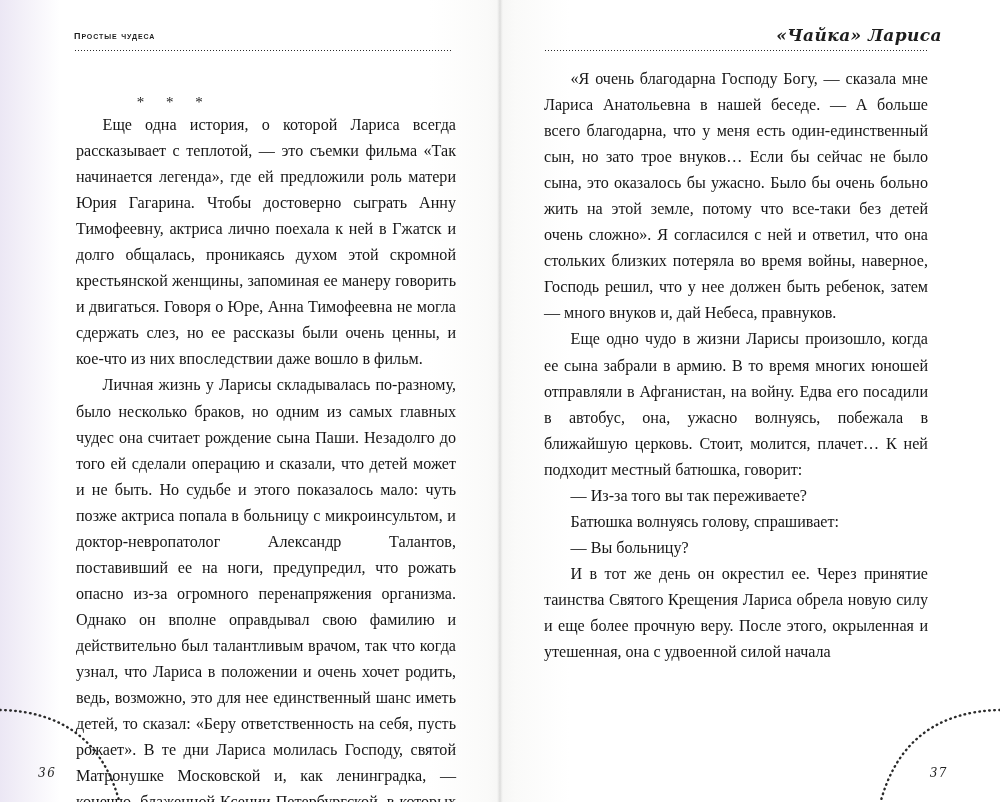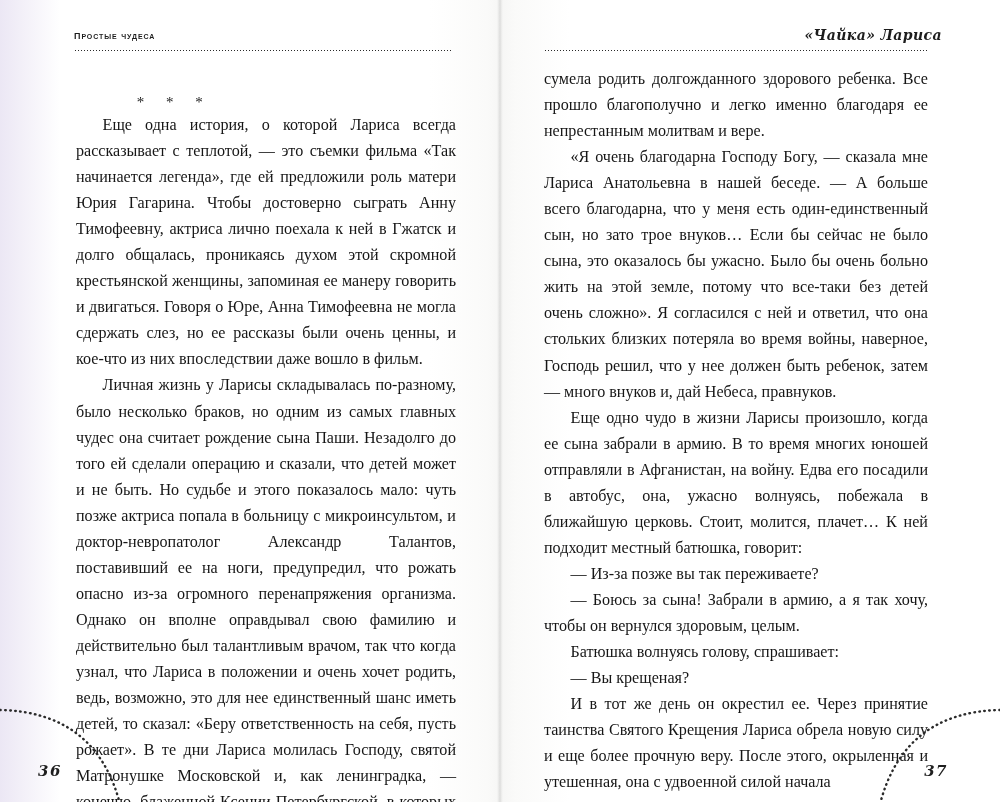--- a/index.html
+++ b/index.html
@@ -86,21 +86,21 @@
     text-transform: lowercase;
     letter-spacing: 0.9px;
   }
   .running-head-left::first-letter { font-size: 13px; }
 
   .running-head-right {
     right: 58px;
     font-family: "DejaVu Serif", "Liberation Serif", serif;
     font-style: italic;
     font-weight: 700;
-    font-size: 14px;
+    font-size: 17px;
     letter-spacing: 0.4px;
   }
 
   .head-rule {
     position: absolute;
     top: 49px;
     height: 3px;
     background-image: radial-gradient(#2a2a2a 36%, rgba(0,0,0,0) 40%);
     background-size: 3px 3px;
     background-repeat: repeat-x;
@@ -137,22 +137,22 @@
     line-height: 20px;
     color: #202020;
   }
 
   
   .folio {
     position: absolute;
     bottom: 22px;
     font-family: "DejaVu Serif", "Liberation Serif", serif;
     font-style: italic;
-    font-weight: 700;
-    font-size: 15px;
+    font-weight: 400;
+    font-size: 12px;
     letter-spacing: 1.5px;
     color: #1f1f1f;
   }
   .folio-left  { left: 38px; }
   .folio-right { right: 52px; }
 
   
   .corner-arc {
     position: absolute;
     bottom: -2px;
@@ -195,27 +195,25 @@
     </div>
   </div>
 
   <div class="page page-right">
 
     <div class="running-head running-head-right">«Чайка» Лариса</div>
 
     <div class="head-rule head-rule-right" style="left:44px; width:384px;"></div>
 
     <div class="column column-right" style="left:44px;">
-      <p class="no-indent">сумела родить долгожданного здорового ребенка. Все прошло благополучно и легко именно благодаря ее непрестанным молитвам и вере.</p>
       <p>«Я очень благодарна Господу Богу, — сказала мне Лариса Анатольевна в нашей беседе. — А больше всего благодарна, что у меня есть один-единственный сын, но зато трое внуков… Если бы сейчас не было сына, это оказалось бы ужасно. Было бы очень больно жить на этой земле, потому что все-таки без детей очень сложно». Я согласился с ней и ответил, что она стольких близких потеряла во время войны, наверное, Господь решил, что у нее должен быть ребенок, затем — много внуков и, дай Небеса, правнуков.</p>
       <p>Еще одно чудо в жизни Ларисы произошло, когда ее сына забрали в армию. В то время многих юношей отправляли в Афганистан, на войну. Едва его посадили в автобус, она, ужасно волнуясь, побежала в ближайшую церковь. Стоит, молится, плачет… К ней подходит местный батюшка, говорит:</p>
-      <p>— Из-за позже вы так переживаете?</p>
-      <p>— Боюсь за сына! Забрали в армию, а я так хочу, чтобы он вернулся здоровым, целым.</p>
+      <p>— Из-за того вы так переживаете?</p>
       <p>Батюшка волнуясь голову, спрашивает:</p>
-      <p>— Вы крещеная?</p>
+      <p>— Вы больницу?</p>
       <p>И в тот же день он окрестил ее. Через принятие таинства Святого Крещения Лариса обрела новую силу и еще более прочную веру. После этого, окрыленная и утешенная, она с удвоенной силой начала</p>
     </div>
 
     <div class="folio folio-right">37</div>
 
     <div class="corner-arc corner-arc-right">
       <svg viewBox="0 0 170 96" preserveAspectRatio="none" aria-hidden="true">
         <path d="M 170 2 Q 74 4 50 96" fill="none" stroke="#2a2a2a" stroke-width="2.4" stroke-linecap="round" stroke-dasharray="0.6 4.4"></path>
       </svg>
     </div>

